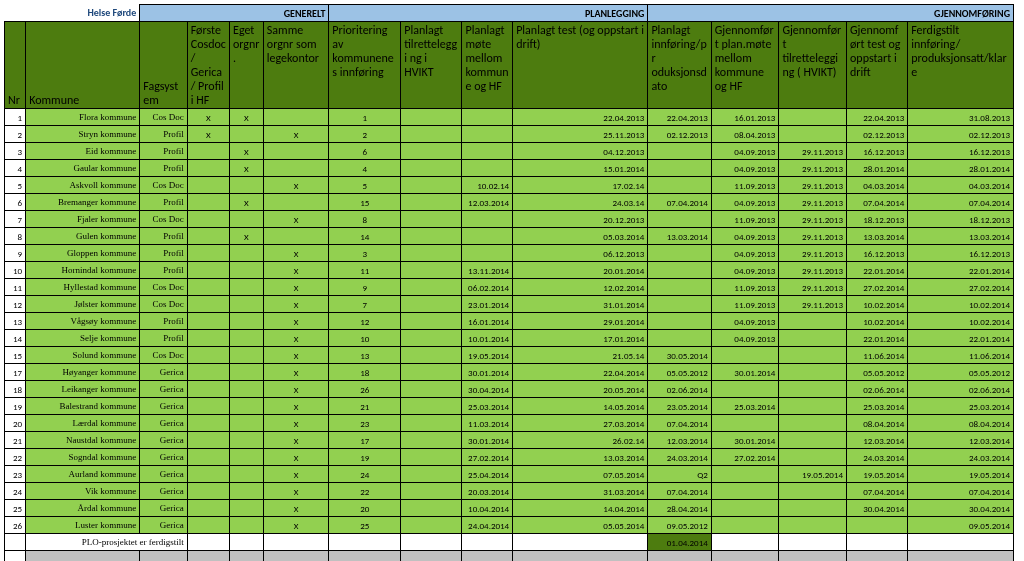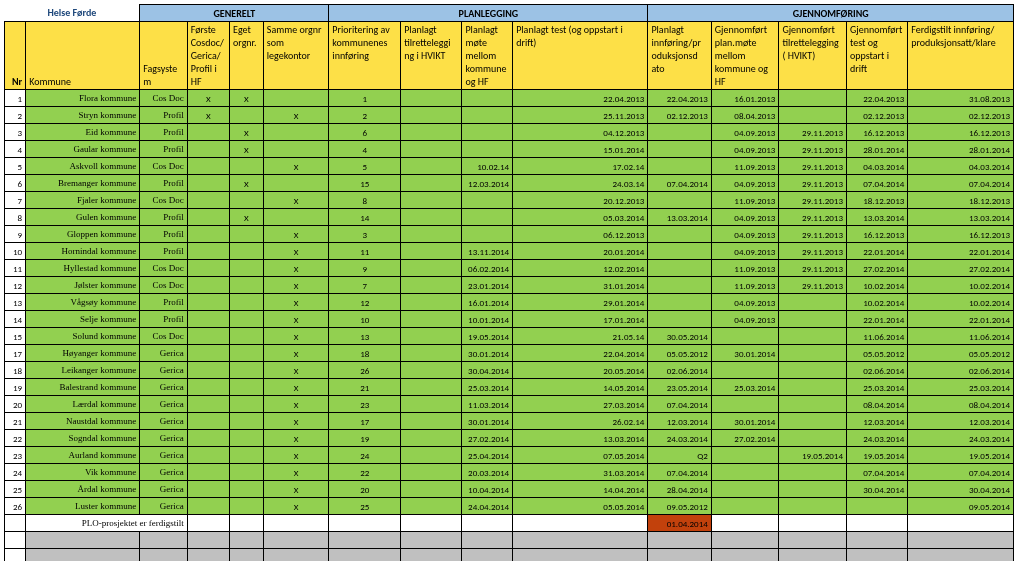--- a/index.html
+++ b/index.html
@@ -1,25 +1,25 @@
 <!DOCTYPE html>
 <html><head>
 <meta charset="utf-8">
 <style>
   body { font-family: Calibri, Arial, sans-serif; font-size: 10px; margin: 4px; }
   table { border-collapse: collapse; width: 1010px; table-layout: fixed; }
   th, td { border: 1px solid #000; padding: 1px 3px; height: 14px; overflow: hidden; white-space: nowrap; }
-  th.header-t { background:#9cc2e5; font-weight:bold; text-align:center; font-size:10px; height:14px;}
-  th.header-col { background:#fde047; font-size:10px; font-weight: normal; text-align:left; vertical-align:top; white-space:normal; word-wrap:break-word; height:56px; }
+  th.header-t { background:#9cc2e5; font-weight:bold; text-align:right; font-size:10px; height:14px;}
+  th.header-col { background:#4d7c0f; font-size:12px; font-weight: normal; text-align:left; vertical-align:top; white-space:normal; word-wrap:break-word; height:56px; }
   td.num { text-align:right; }
   td.center{ text-align:center; }
   td.left{ text-align:right;font-family:Liberation Serif, serif; }
   td.small{ font-size:9px;}
   .green { background:#92d050; }
-  .orange{ background:#c2410c; }
+  .orange{ background:#4d7c0f; }
   .grey  { background:#c0c0c0; }
   .title { font-size:12px; font-weight:bold; color:#20497c; }
   .colA{width:20px}.colB{width:108px}.colC{width:45px}.colD{width:40px}
   .colE{width:32px}.colF{width:62px}.colG{width:68px}.colH{width:58px}
   .colI{width:48px}.colJ{width:128px}.colK{width:60px}.colL{width:64px}
   .colM{width:64px}.colN{width:58px}.colO{width:100px}
 </style>
 </head>
 <body>
 
@@ -42,21 +42,21 @@
       <col class="colO">
   </colgroup>
   <thead>
     <tr>
       <th class="header-t title" colspan="2" style="background:#fff;border:none;">Helse Førde</th>
       <th class="header-t" colspan="4">GENERELT</th>
       <th class="header-t" colspan="4">PLANLEGGING</th>
       <th class="header-t" colspan="5">GJENNOMFØRING</th>
     </tr>
     <tr>
-      <th class="header-col" style="vertical-align:bottom;text-align:right;font-weight:bold;margin-left:36px;">Nr</th>
+      <th class="header-col" style="vertical-align:bottom;text-align:left;font-weight:normal;margin-left:36px;">Nr</th>
       <th class="header-col" style="vertical-align:bottom;font-weight:normal;">Kommune</th>
       <th class="header-col" style="vertical-align:bottom;">Fagsystem</th>
       <th class="header-col">Første
 Cosdoc/
 Gerica/
 Profil i
 HF</th>
       <th class="header-col">Eget
 orgnr.</th>
       <th class="header-col">Samme orgnr

